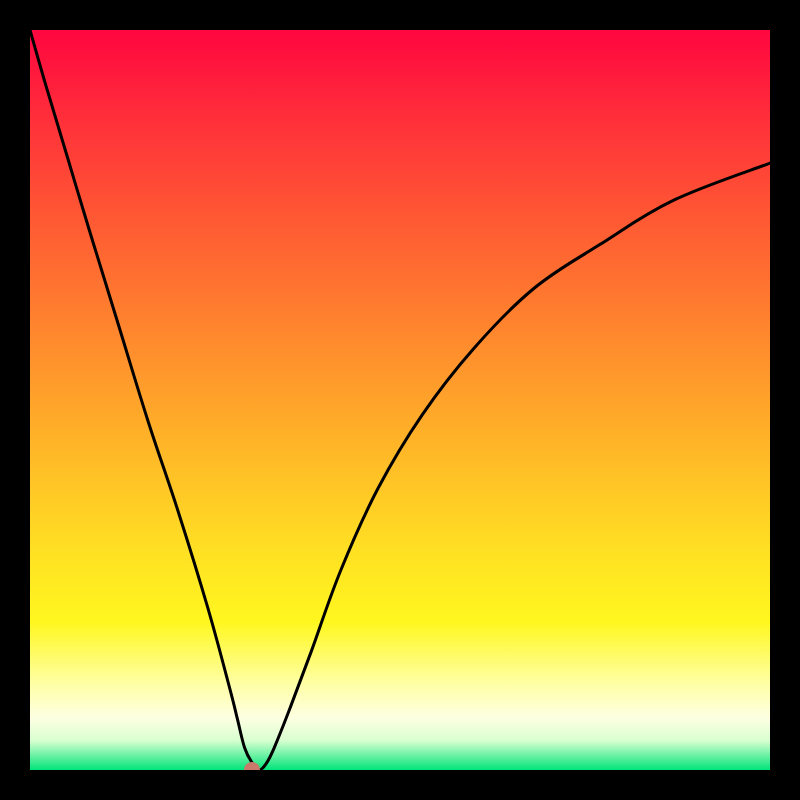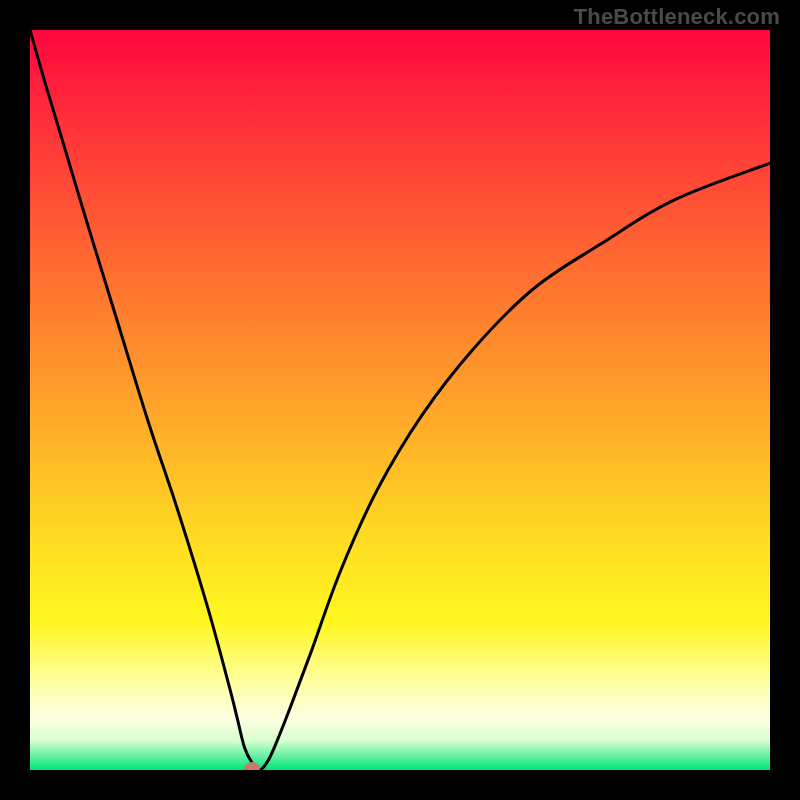--- a/index.html
+++ b/index.html
@@ -67,21 +67,20 @@
     border-radius: 50%;
     background: #c97a6a;
     transform: translate(-50%, -50%);
     z-index: 3;
   }
 </style>
 </head>
 <body>
 
 <div class="chart-container">
-  <div class="watermark">TheBottleneck.com</div>
 
   <div class="plot-area">
     <div class="gradient-bg"></div>
     <svg class="curve" viewBox="0 0 740 740" preserveAspectRatio="none">
       <path id="curve-path" d="M 0.00 0.00 C 2.66 9.32, 8.14 29.16, 14.80 51.80 C 21.46 74.44, 29.01 99.16, 37.00 125.80 C 44.99 152.44, 49.88 169.16, 59.20 199.80 C 68.52 230.44, 78.14 261.37, 88.80 296.00 C 99.46 330.63, 107.74 358.90, 118.40 392.20 C 129.06 425.50, 137.34 447.70, 148.00 481.00 C 158.66 514.30, 168.28 545.23, 177.60 577.20 C 186.92 609.17, 194.47 638.62, 199.80 658.60 C 205.13 678.58, 204.54 677.54, 207.20 688.20 C 209.86 698.86, 211.94 709.81, 214.60 717.80 C 217.26 725.79, 219.34 728.60, 222.00 732.60 C 224.66 736.60, 226.74 740.00, 229.40 740.00 C 232.06 740.00, 234.14 736.60, 236.80 732.60 C 239.46 728.60, 240.20 727.12, 244.20 717.80 C 248.20 708.48, 252.34 698.12, 259.00 680.80 C 265.66 663.48, 271.88 646.91, 281.20 621.60 C 290.52 596.29, 298.81 569.50, 310.80 540.20 C 322.79 510.90, 333.15 486.77, 347.80 458.80 C 362.45 430.83, 374.88 410.11, 392.20 384.80 C 409.52 359.49, 424.02 340.84, 444.00 318.20 C 463.98 295.56, 480.56 277.65, 503.20 259.00 C 525.84 240.35, 544.49 230.58, 569.80 214.60 C 595.11 198.62, 613.16 184.85, 643.80 170.20 C 674.44 155.55, 722.68 139.86, 740.00 133.20" fill="none" stroke="#000" stroke-width="3" stroke-linecap="round" stroke-linejoin="round"></path>
     </svg>
     <div class="marker" id="marker" style="left: 222px; top: 740px; background: rgb(201, 122, 106);"></div>
   </div>
 </div>
 

